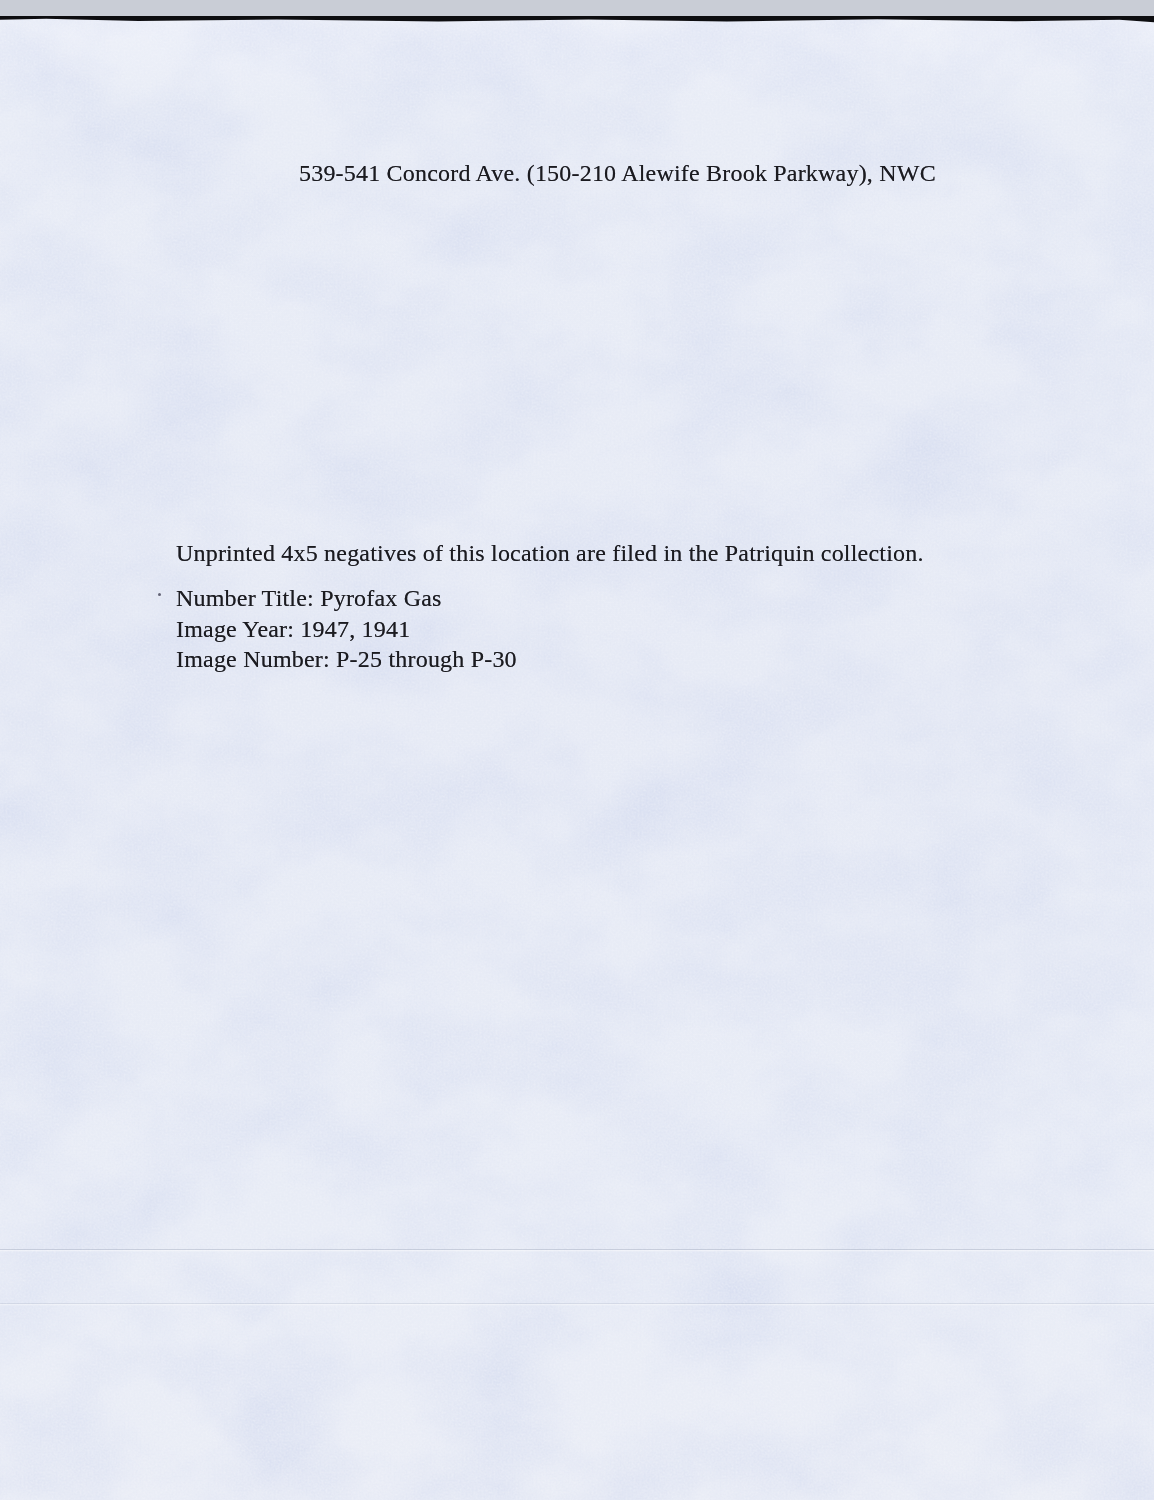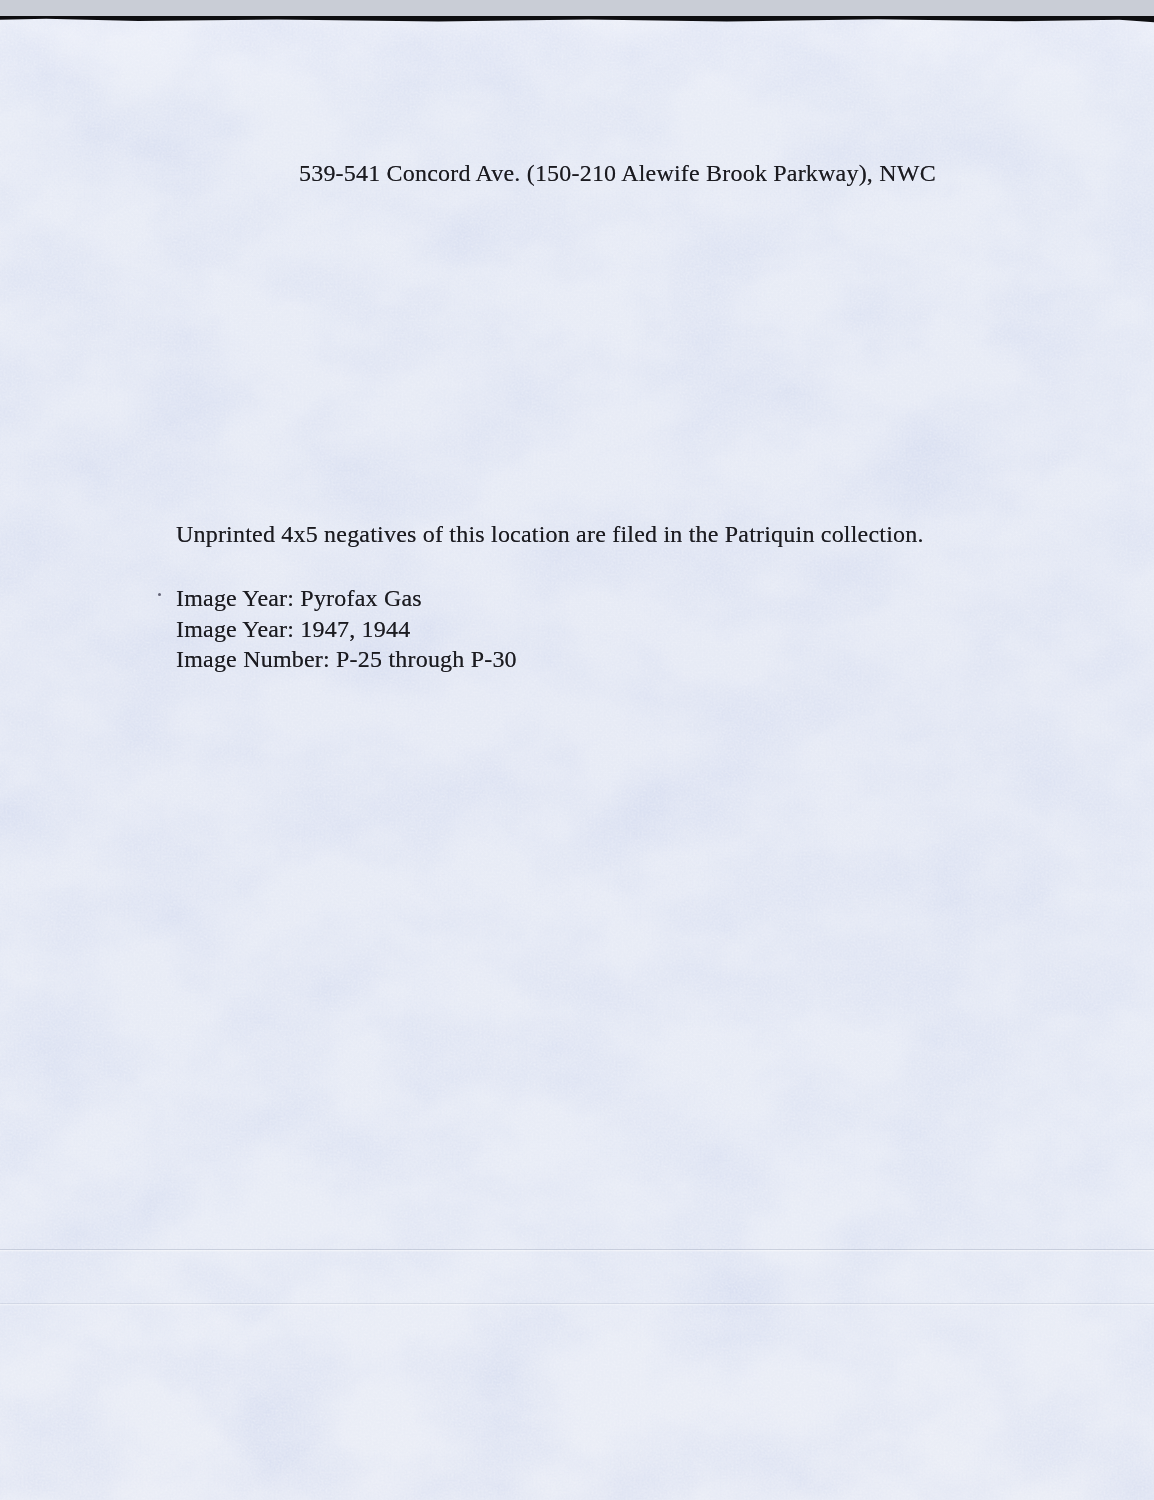--- a/index.html
+++ b/index.html
@@ -42,21 +42,21 @@
     white-space: nowrap;
     font-size: 24px;
     letter-spacing: 0.2px;
     text-shadow: 0 0 0.5px rgba(27, 27, 35, 0.65);
   }
   .heading {
     top: 144px;
     left: 299px;
   }
   .note {
-    top: 505px;
+    top: 524px;
     left: 176px;
   }
   .meta-block {
     position: absolute;
     top: 567px;
     left: 176px;
   }
   .meta-line {
     font-size: 24px;
     line-height: 30.5px;
@@ -113,21 +113,21 @@
 
   <div class="scan-edge-top"></div>
 
   <div class="text-line heading">539-541 Concord Ave. (150-210 Alewife Brook Parkway), NWC</div>
 
   <div class="text-line note">Unprinted 4x5 negatives of this location are filed in the Patriquin collection.</div>
 
   <div class="speck"></div>
 
   <div class="meta-block">
-    <div class="meta-line">Image Year: Pyrofax Gas</div>
-    <div class="meta-line">Image Year: 1947, 1944</div>
+    <div class="meta-line">Number Title: Pyrofax Gas</div>
+    <div class="meta-line">Image Year: 1947, 1941</div>
     <div class="meta-line">Image Number: P-25 through P-30</div>
   </div>
 
   <div class="fold-line fold-line-1"></div>
   <div class="fold-line fold-line-2"></div>
 
 </div>
 
 </body></html>

